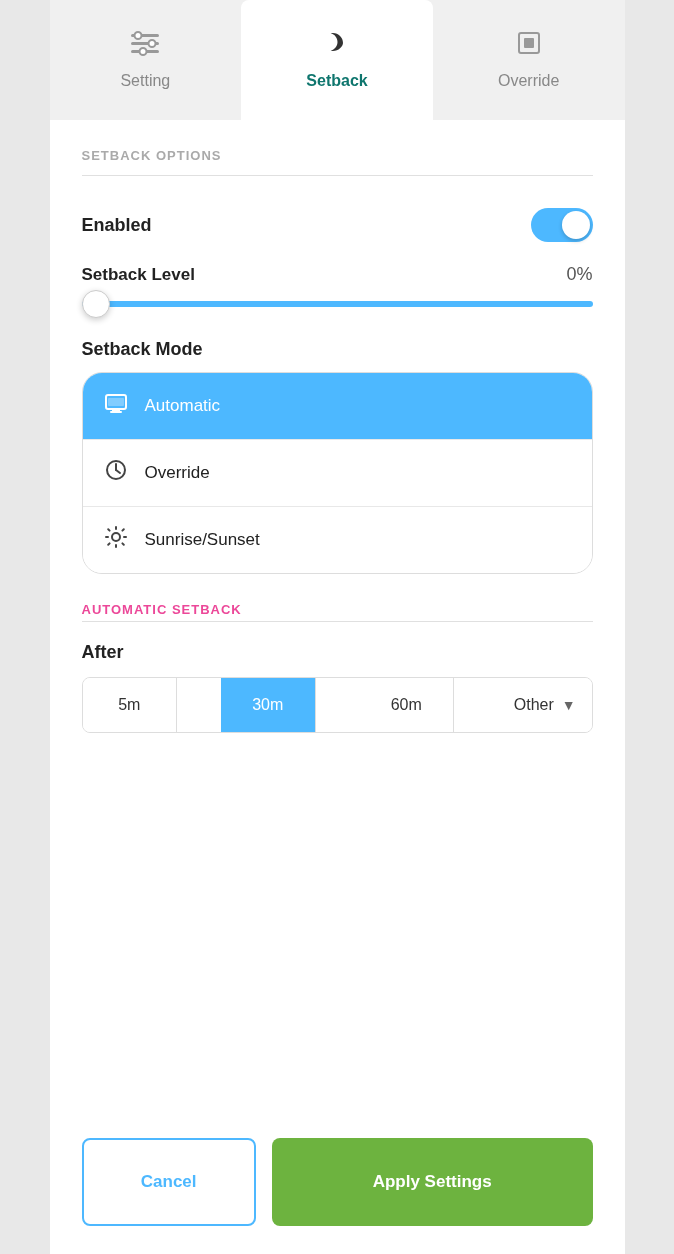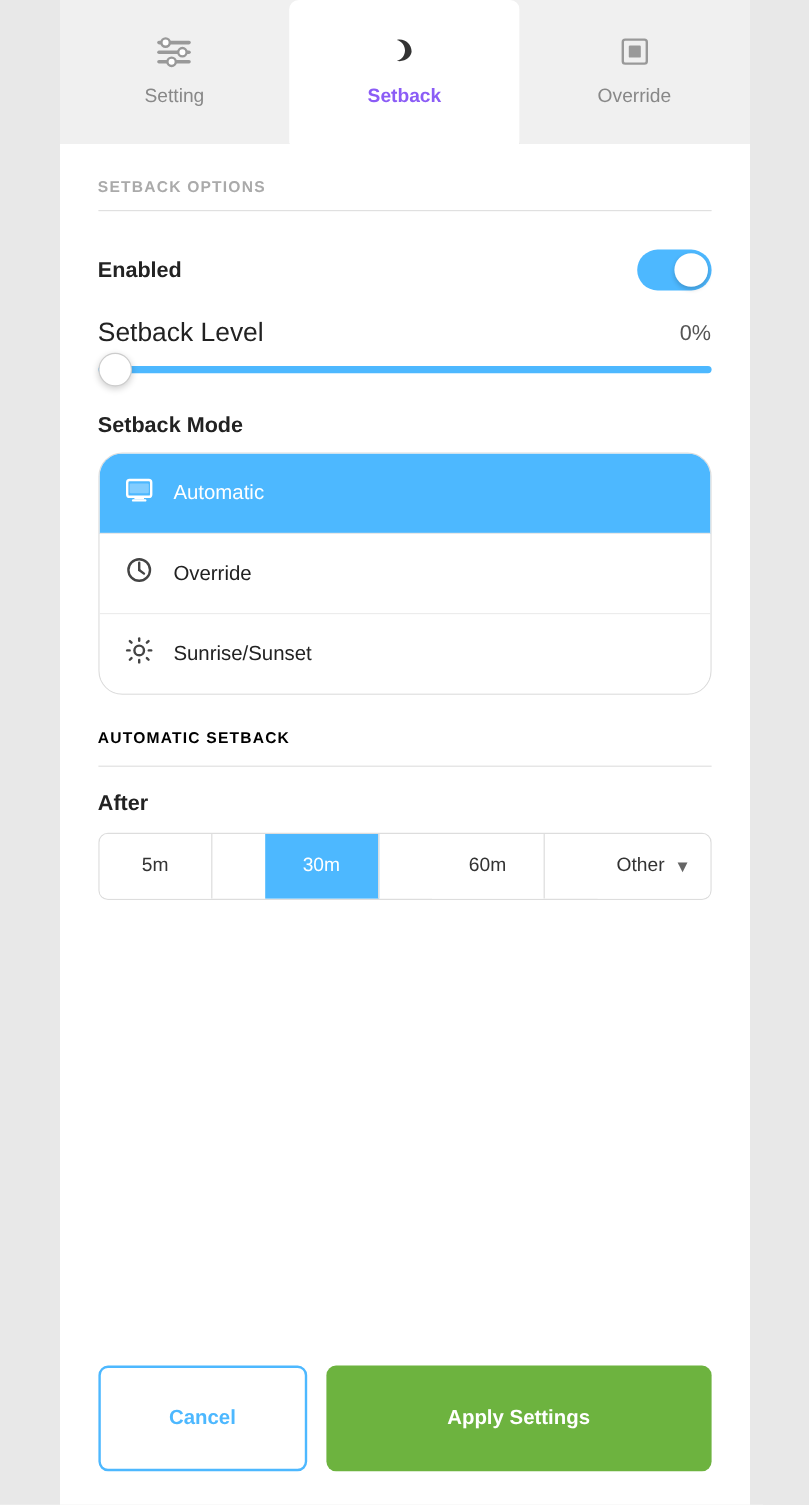--- a/index.html
+++ b/index.html
@@ -49,21 +49,21 @@
     }
     .tab.active .tab-icon {
       color: #222;
     }
     .tab-label {
       font-size: 16px;
       color: #888;
       font-weight: 400;
     }
     .tab.active .tab-label {
-      color: #8b5cf6;
+      color: #0f766e;
       font-weight: 600;
     }
 
     
     .content {
       background: #ffffff;
       flex: 1;
       padding: 28px 32px;
       display: flex;
       flex-direction: column;
@@ -129,22 +129,22 @@
 
     
     .setback-level-row {
       display: flex;
       align-items: center;
       justify-content: space-between;
       margin-top: 10px;
       margin-bottom: 8px;
     }
     .setback-level-label {
-      font-size: 22px;
-      font-weight: 400;
+      font-size: 17px;
+      font-weight: 700;
       color: #222;
     }
     .setback-level-value {
       font-size: 18px;
       color: #555;
     }
     .slider-container {
       width: 100%;
       margin-bottom: 20px;
     }
@@ -189,24 +189,24 @@
       font-size: 22px;
       color: #444;
       width: 26px;
       text-align: center;
     }
 
     
     .auto-section-header {
       font-size: 13px;
       font-weight: 600;
-      color: #000000;
+      color: #ec4899;
       letter-spacing: 1px;
       text-transform: uppercase;
-      padding-bottom: 16px;
+      padding-bottom: 4px;
       border-bottom: 1px solid #e0e0e0;
       margin-bottom: 20px;
     }
     .after-label {
       font-size: 18px;
       font-weight: 700;
       color: #222;
       margin-bottom: 14px;
     }
     .time-options {

